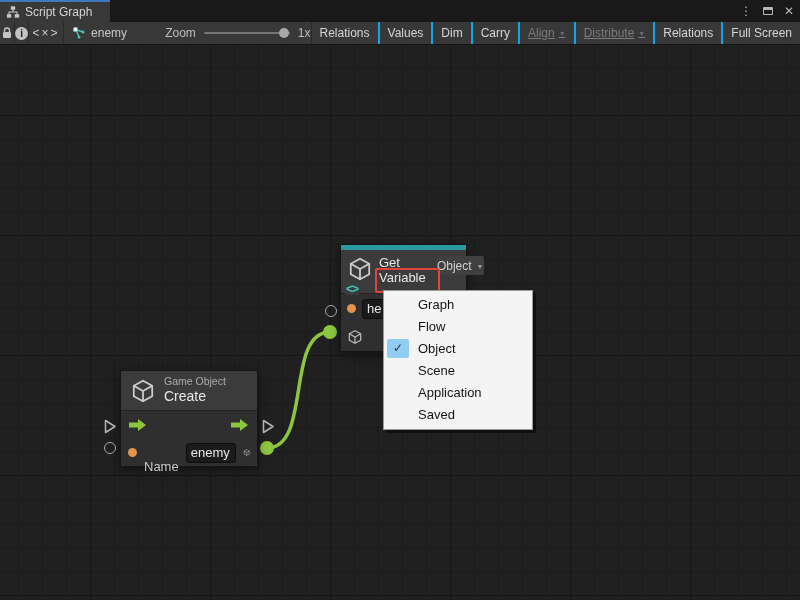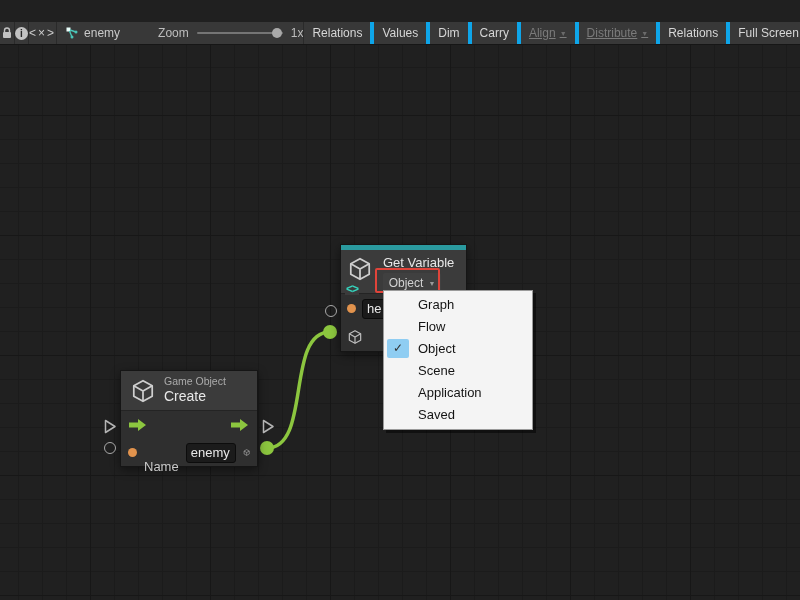--- a/index.html
+++ b/index.html
@@ -22,21 +22,21 @@
            border-bottom:1px solid #161616;display:flex;align-items:stretch;font-size:12px;color:#c8c8c8;}
   .tcell{display:flex;align-items:center;justify-content:center;border-right:1px solid #2a2a2a;}
   .tcell.lock{width:26px;}  .tcell.info{width:30px;}  .tcell.code{width:76px;color:#cdcdcd;letter-spacing:2px;}
   .info-circle{width:13px;height:13px;border-radius:50%;background:#c2c2c2;color:#262626;
                font-size:10px;font-weight:700;display:flex;align-items:center;justify-content:center;}
   .breadcrumb{display:flex;align-items:center;gap:5px;padding:0 8px;color:#c9c9c9;}
   .zoom-group{display:flex;align-items:center;gap:8px;margin-left:30px;color:#bdbdbd;}
   .ztrack{width:86px;height:2px;background:#757575;border-radius:1px;position:relative;}
   .zhandle{position:absolute;right:1px;top:-4px;width:10px;height:10px;border-radius:50%;background:#a9a9a9;}
   .tb-buttons{margin-left:auto;display:flex;border-left:1px solid #2a2a2a;}
-  .tbtn{display:flex;align-items:center;gap:4px;padding:0 8px;border-right:4px solid #0ea5e9;
+  .tbtn{display:flex;align-items:center;gap:4px;padding:0 8px;border-right:2px solid #0ea5e9;
         color:#d6d6d6;white-space:nowrap;}
   .tbtn:last-child{border-right:none;}
   .tbtn.disabled{color:#7b7b7b;text-decoration:underline;}
   .arr{font-size:7px;margin-top:1px;color:#9a9a9a;}
   .tbtn.disabled .arr{color:#6a6a6a;}
 
   
   .canvas{position:absolute;top:45px;left:0;width:800px;height:555px;background-color:#202020;
     background-image:
       linear-gradient(to bottom,#171717 1px,transparent 1px),
@@ -65,21 +65,21 @@
   .param-row{height:27px;gap:7px;padding:0 7px;}
   .param-label{font-size:13px;color:#c9c9c9;margin-top:28px;}
 
   .getvar-node{left:340px;top:199px;width:127px;}
   .teal-strip{height:5px;background:#2a9a9f;}
   .gv-header{background:#3b3b3b;height:44px;display:flex;gap:6px;padding:3px 6px 0 6px;
              border-bottom:1px solid #242424;}
   .gv-iconwrap{position:relative;width:30px;margin-top:3px;}
   .gv-angle{position:absolute;left:-2px;bottom:-2px;color:#35d4bd;font-weight:700;font-size:12px;
             letter-spacing:-1px;background:#3b3b3b;padding:0 1px;line-height:1;}
-  .gv-col{display:flex;flex-direction:column;}
+  .gv-col{display:flex;flex-direction:row;}
   .gv-title{font-size:13px;color:#e8e8e8;margin-top:2px;}
   .scope-btn{margin-top:3px;width:58px;height:19px;background:#404040;border-radius:2px;
              display:flex;align-items:center;justify-content:center;gap:5px;color:#d2d2d2;font-size:12px;}
   .gv-row1{height:29px;gap:6px;padding:0 6px;}
   .gv-row2{height:28px;padding:0 6px;}
 
   
   .port{position:absolute;z-index:12;}
   .port-circle{width:12px;height:12px;border-radius:50%;border:1.5px solid #a8a8a8;background:transparent;}
 
@@ -92,20 +92,36 @@
         border:1px solid #9a9a9a;box-shadow:3px 3px 0 rgba(0,0,0,.5);padding:3px 0;z-index:50;}
   .menu-item{position:relative;height:22px;line-height:22px;padding-left:34px;font-size:13px;color:#141414;}
   .check{position:absolute;left:3px;top:1px;width:22px;height:19px;background:#8fcdf2;border-radius:2px;
          color:#333;font-size:12px;text-align:center;line-height:19px;}
 </style>
 </head>
 <body>
 
 <div class="app">
 
+  <div class="titlebar">
+    <div class="tab">
+      <svg width="14" height="14" viewBox="0 0 16 16">
+        <rect x="5.5" y="1.5" width="5" height="4" fill="#c8c8c8"></rect>
+        <rect x="1" y="10.5" width="5" height="4" fill="#c8c8c8"></rect>
+        <rect x="10" y="10.5" width="5" height="4" fill="#c8c8c8"></rect>
+        <path d="M8 5.5 V8 M3.5 10.5 V8 H12.5 V10.5" stroke="#c8c8c8" fill="none" stroke-width="1.2"></path>
+      </svg>
+      <span>Script Graph</span>
+    </div>
+    <div class="win-controls">
+      <span class="wc-dots">⋮</span>
+      <span class="wc-max"></span>
+      <span class="wc-close">✕</span>
+    </div>
+  </div>
 
   <div class="toolbar">
     <div class="tcell lock">
       <svg width="14" height="14" viewBox="0 0 14 14">
         <path d="M4.5 6 V4.5 a2.5 2.5 0 0 1 5 0 V6" stroke="#c2c2c2" stroke-width="1.4" fill="none"></path>
         <rect x="3" y="6" width="8" height="6" rx="1" fill="#c2c2c2"></rect>
       </svg>
     </div>
     <div class="tcell info">
       <span class="info-circle">i</span>

